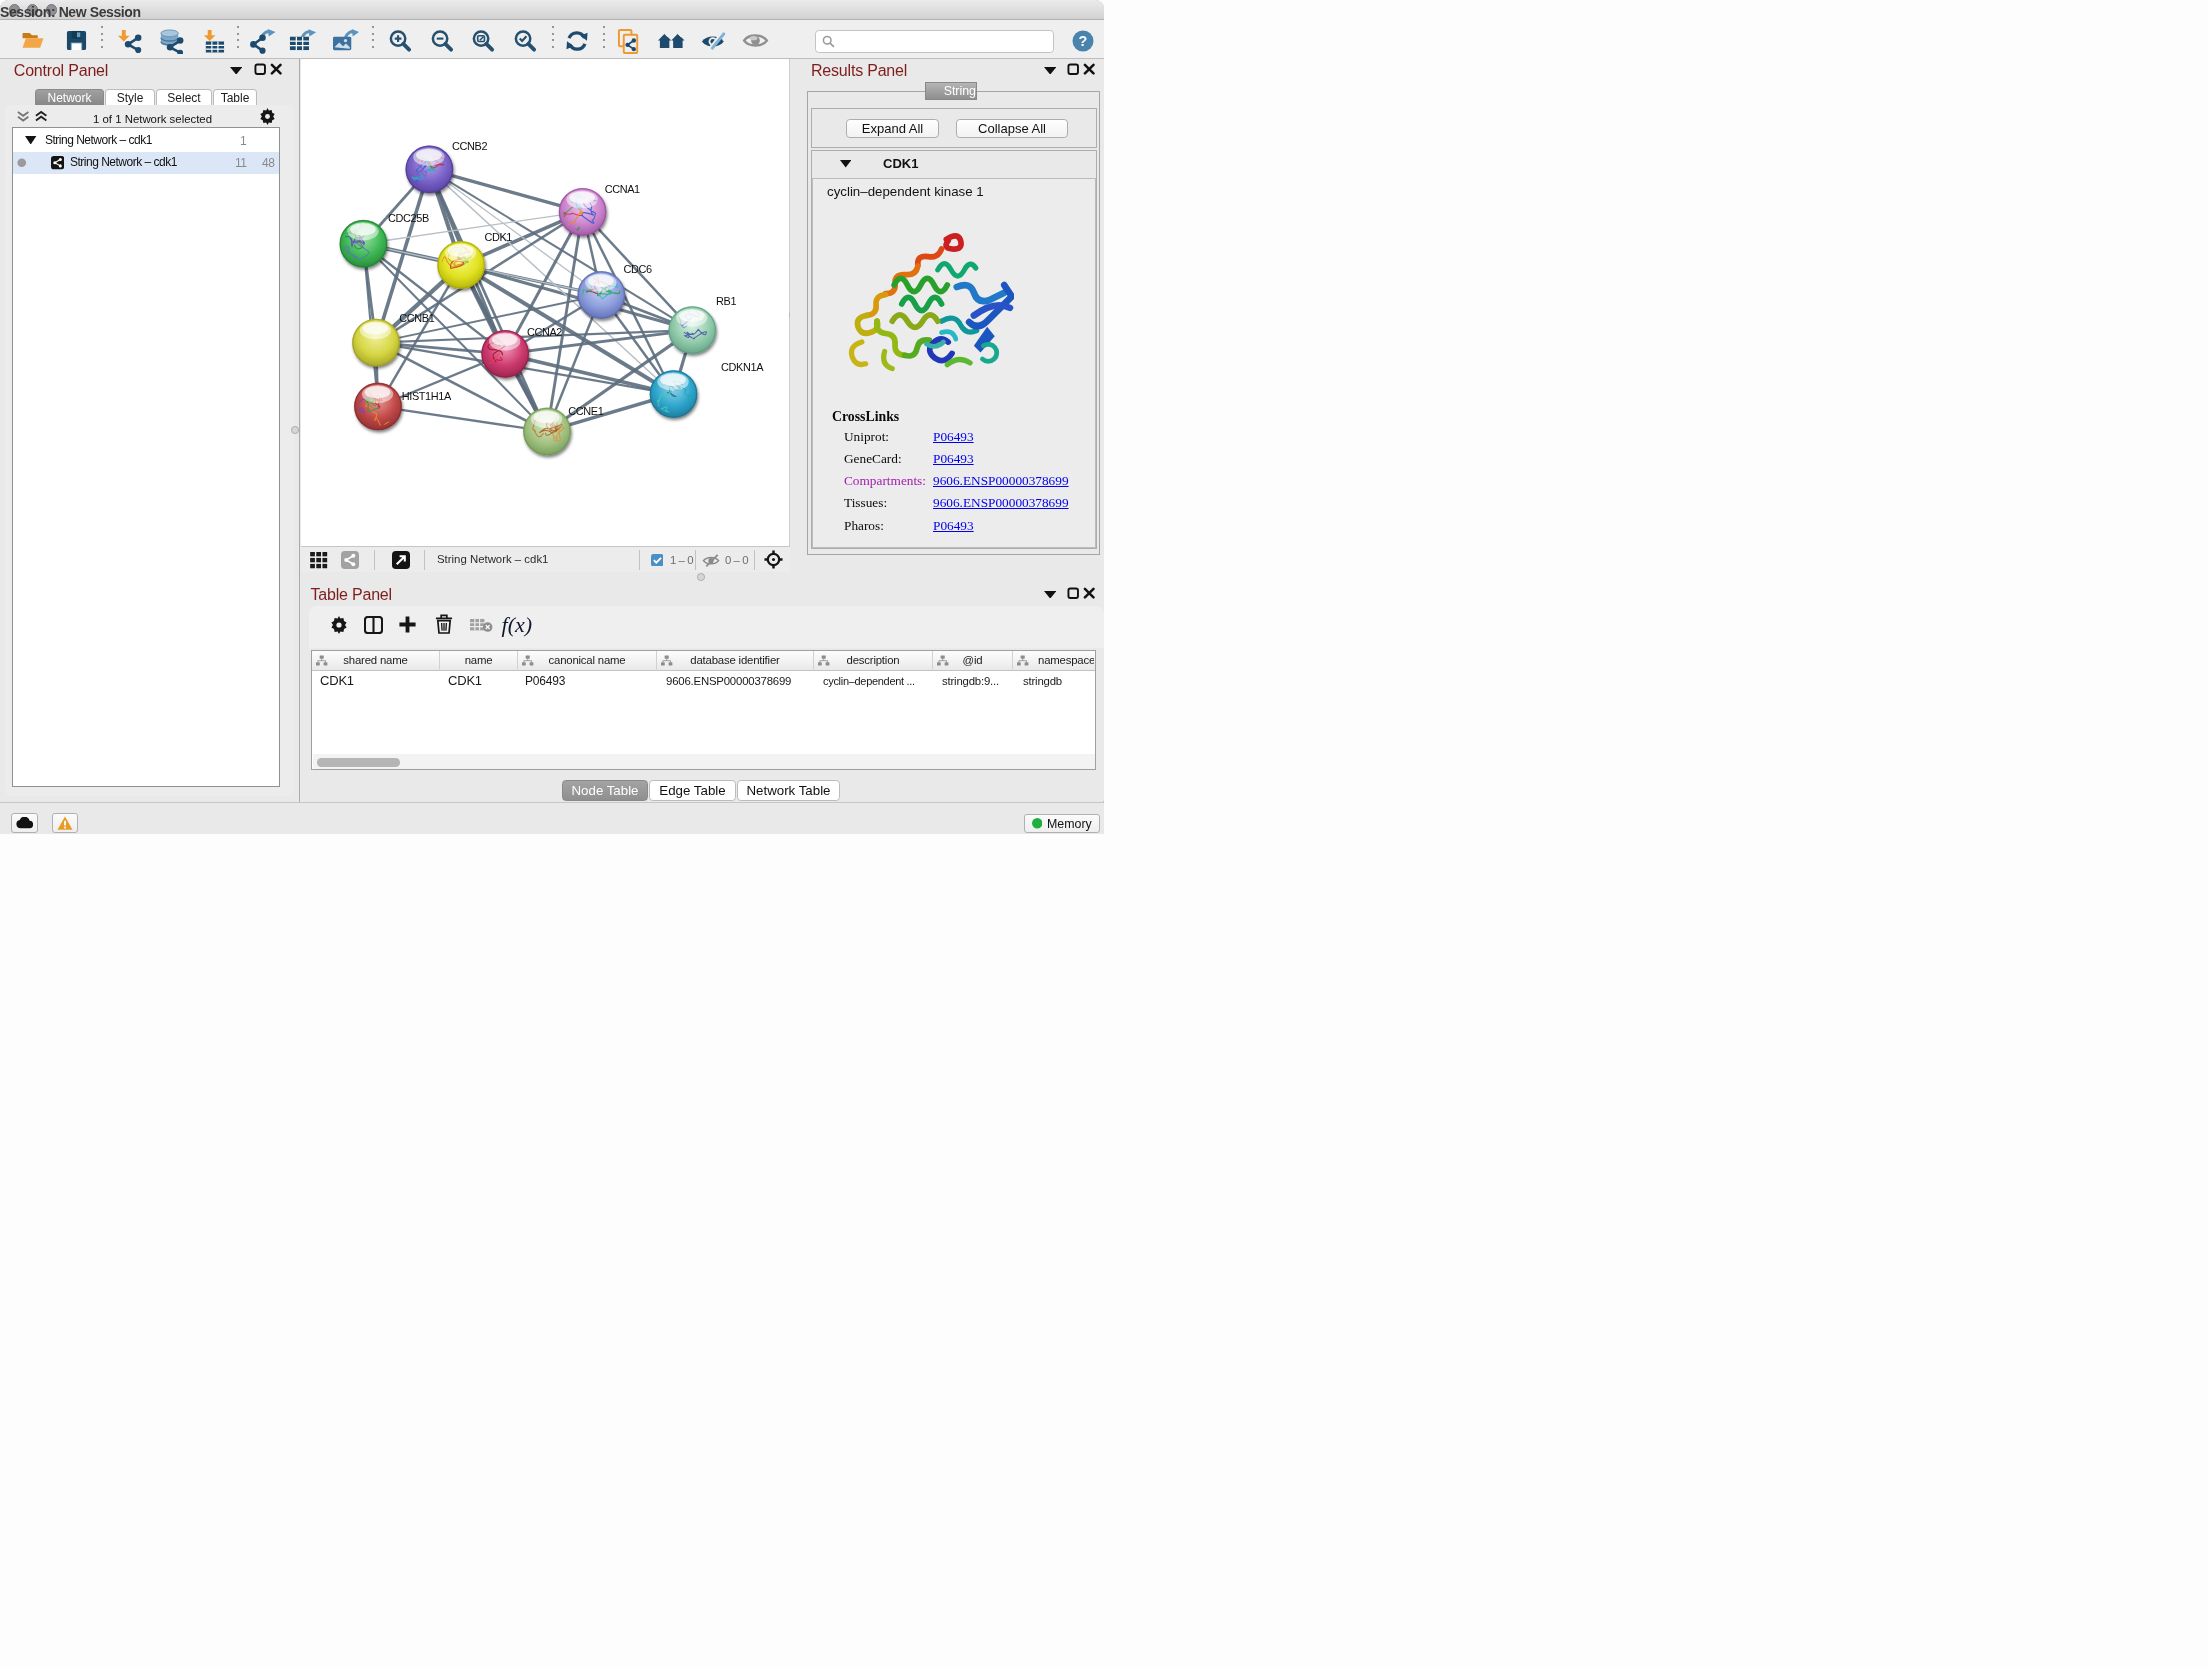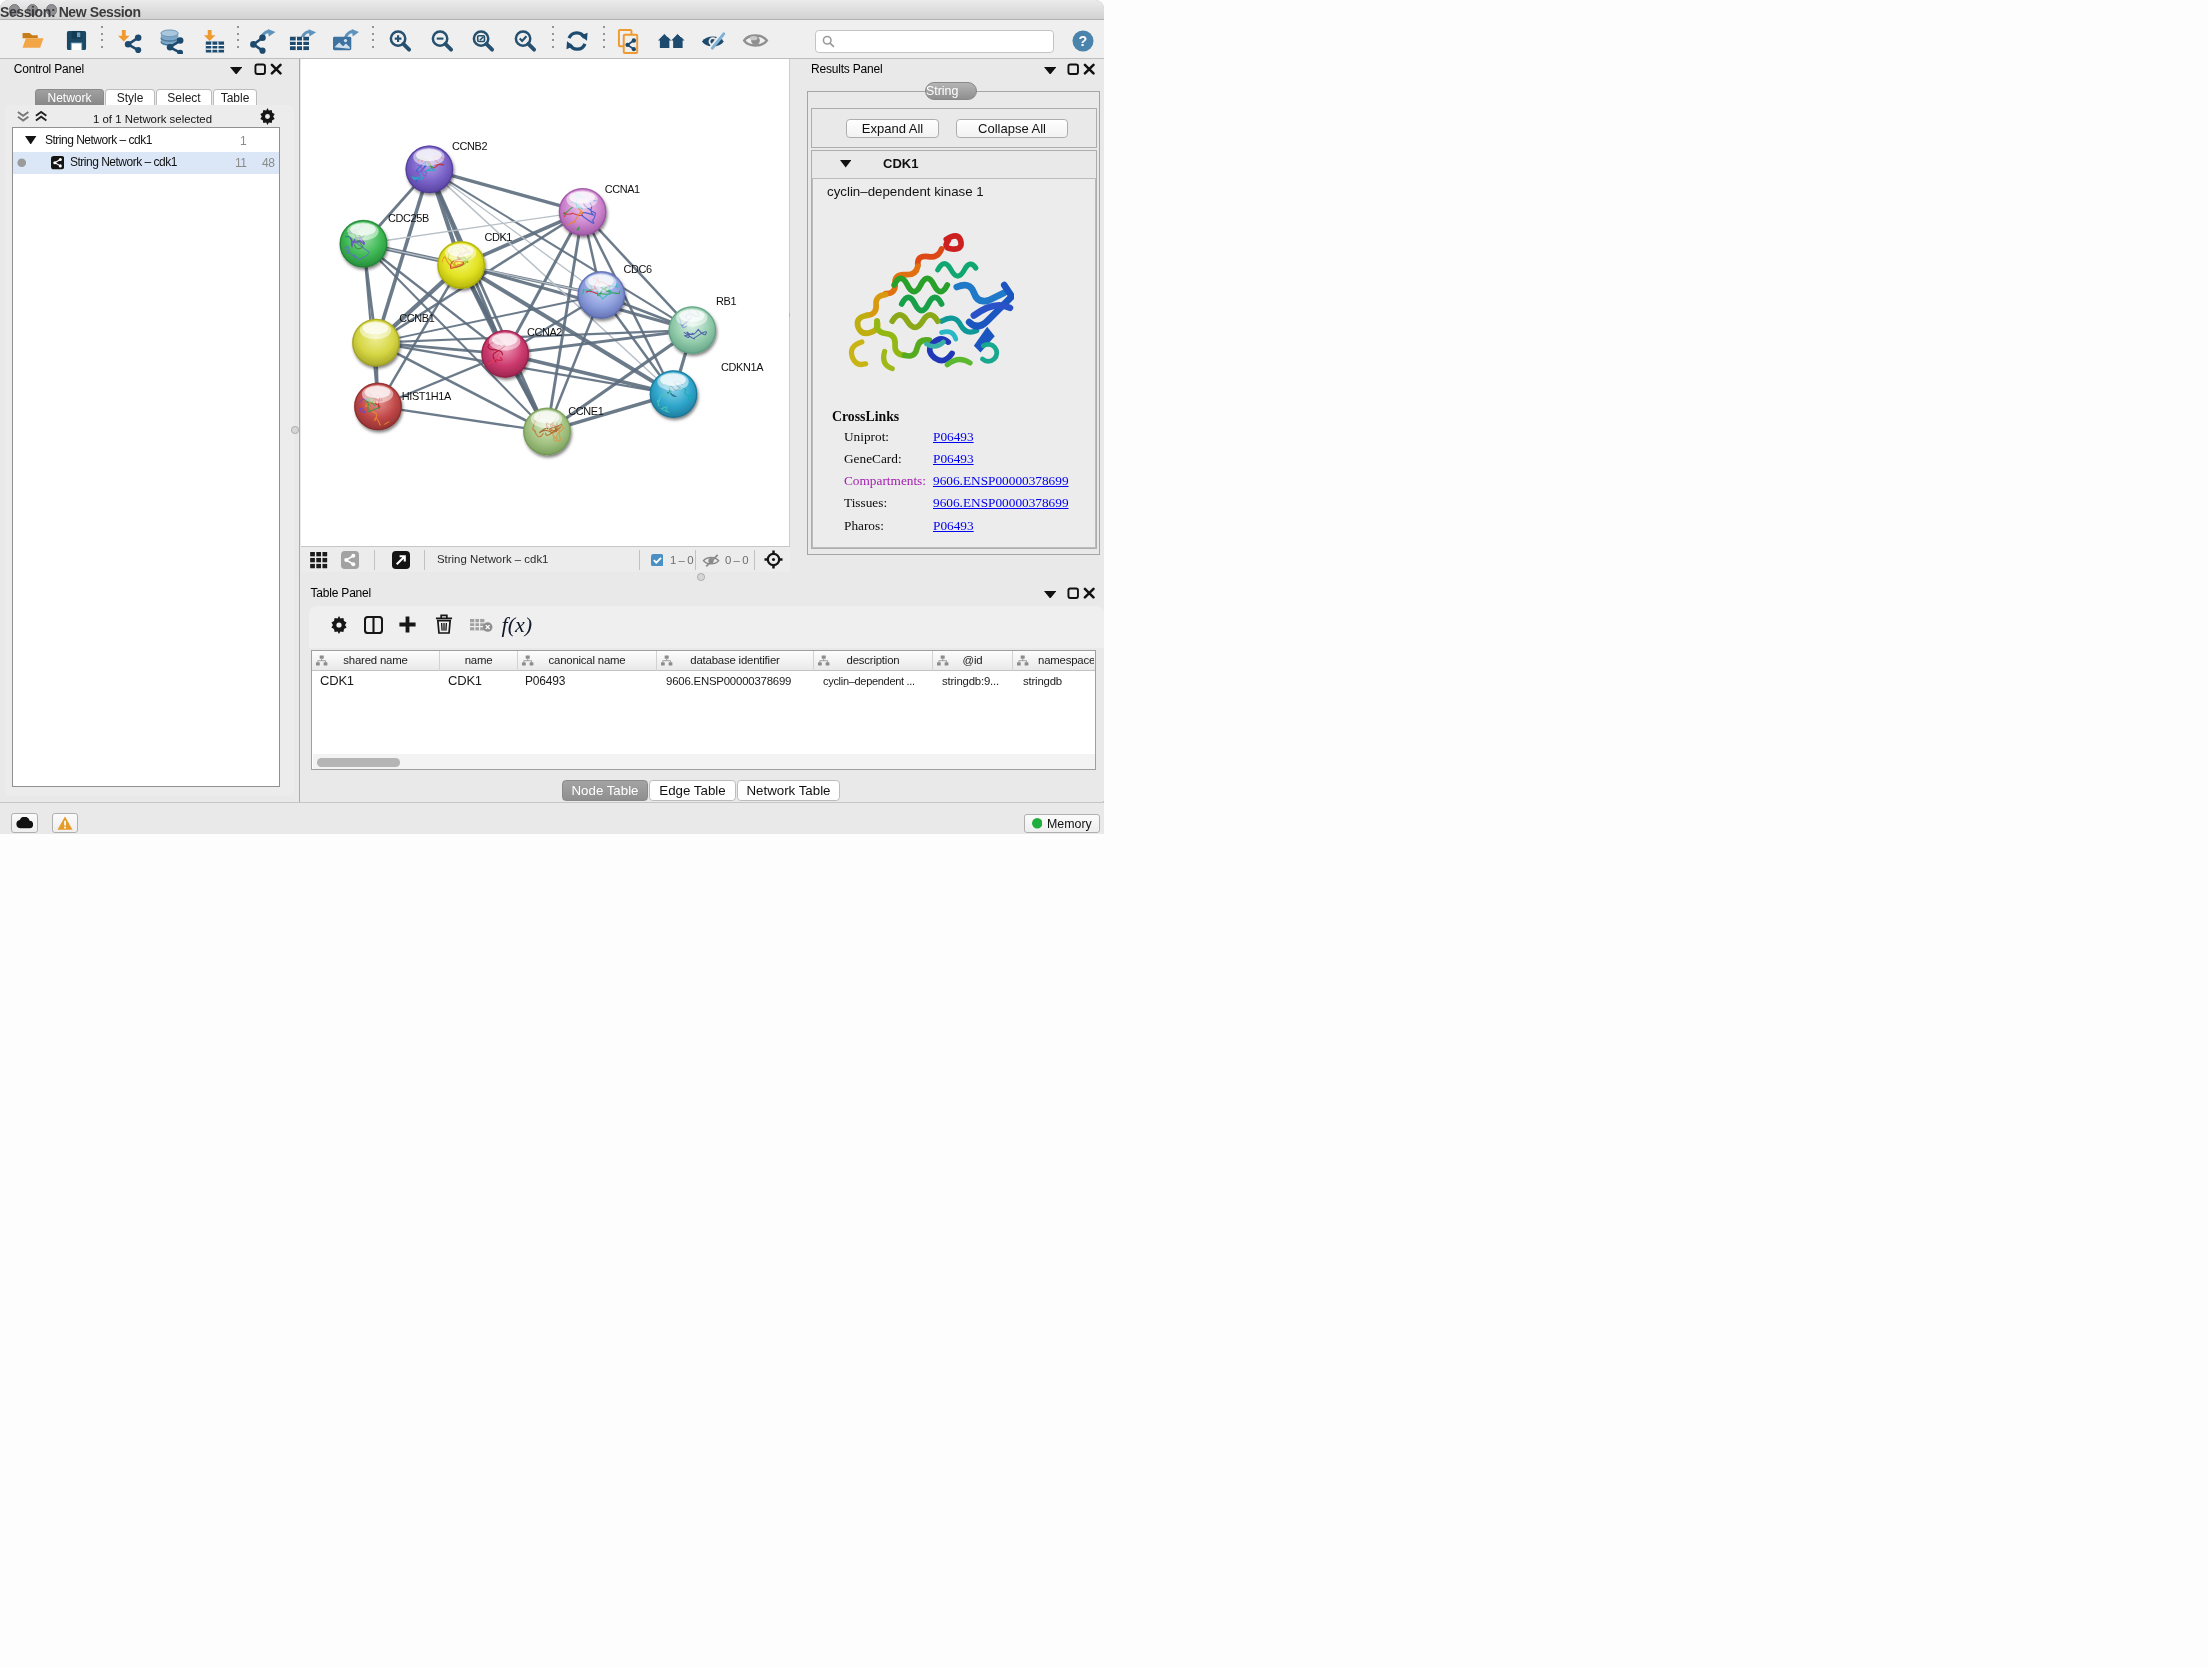--- a/index.html
+++ b/index.html
@@ -4,21 +4,21 @@
 *{margin:0;padding:0;box-sizing:border-box}
 html{background:#fdfdfd}
 body{width:1104px;height:834px;overflow:hidden;font-family:"Liberation Sans",sans-serif;background:#e9e9e9;position:relative;border-radius:8.6px 8.6px 0 0;box-shadow:inset 0 0 0 1px rgba(110,110,110,0.35)}
 .titlebar{position:absolute;left:0;top:0;width:1104px;height:20px;background:linear-gradient(#ebebeb,#d2d2d2);border-bottom:1px solid #b2b2b2}
 .tl{position:absolute;top:4.3px;width:11.4px;height:11.4px;border-radius:50%;background:#8f8f94;border:0.5px solid #77777c}
 .title{position:absolute;top:3.8px;left:0;width:100%;text-align:left;font-size:14px;letter-spacing:-0.4px;font-weight:bold;color:#3b3b3b}
 .toolbar{position:absolute;left:0;top:20px;width:1104px;height:39px;background:#efefef;border-bottom:1px solid #bdbdbd}
 .tbi{position:absolute;top:7.6px}
 .tbsep{position:absolute;top:5.7px;height:27.6px;width:1.9px;background:repeating-linear-gradient(#949494 0 1.9px,rgba(0,0,0,0) 1.9px 6.7px)}
 .searchbox{position:absolute;left:815px;top:10px;width:239px;height:23px;background:#fff;border:1px solid #c3c3c3;border-radius:3.8px}
-.panel-title{font-size:12px;letter-spacing:-0.2px;color:#000000}
+.panel-title{font-size:16px;letter-spacing:-0.2px;color:#7f1d1d}
 .ctrl{position:absolute;left:0;top:59px;width:300px;height:743px;background:#e9e9e9;border-right:1px solid #ababab}
 .tab{position:absolute;top:29.5px;height:17px;border:1px solid #bcbcbc;border-bottom:none;border-radius:3.8px 3.8px 0 0;background:#fff;color:#1c1c1c;font-size:12px;text-align:center;line-height:16px}
 .tab.sel{background:linear-gradient(#a0a0a0,#868686);color:#fff;border-color:#8a8a8a}
 .listbox{position:absolute;left:12px;top:68px;width:268px;height:660px;background:#fff;border:1px solid #919191}
 .netrow{position:absolute;left:0;width:266px;height:22px;font-size:12px;letter-spacing:-0.5px;color:#111}
 .canvas{position:absolute;left:301px;top:59px;width:489px;height:513px;background:#fff;border-right:1px solid #cdcdcd}
 .cstrip{position:absolute;left:0;bottom:0;width:489px;height:26px;background:#ececec;border-top:1px solid #c6c6c6}
 .ssep{position:absolute;top:2.9px;height:20px;width:0;border-left:1px solid #c2c2c2}
 .results{position:absolute;left:790px;top:59px;width:314px;height:518px;background:#e9e9e9}
 .rbox{position:absolute;left:17.4px;top:32px;width:293px;height:463px;border:1px solid #a5a5a5}
@@ -541,21 +541,21 @@
 <svg style="position:absolute;left:254px;top:7.6px" width="12.4" height="7.6" viewBox="0 0 13 8">
       <path d="M0 0 h13 l-6.5 8 z" fill="#111"></path>
     </svg>
 <svg style="position:absolute;left:277px;top:3.8px" width="12.4" height="12.4" viewBox="0 0 13 13">
       <rect x="1.5" y="1.5" width="10" height="10" rx="2" fill="none" stroke="#111" stroke-width="2"></rect>
     </svg>
 <svg style="position:absolute;left:293px;top:3.8px" width="12.4" height="12.4" viewBox="0 0 13 13">
       <path d="M2 2 L11 11 M11 2 L2 11" stroke="#111" stroke-width="2.6" stroke-linecap="round"></path>
     </svg>
 <div class="rbox" style="left:17.4px;top:32px;width:293px;height:464px;background:#e9e9e9"></div>
-<div style="position:absolute;left:135px;top:23px;width:52px;height:18px;background:linear-gradient(#b5b5b5,#8e8e8e);border:1px solid #888;border-radius:9px;color:#fff;font-size:12.4px;text-align:left;line-height:16px">String</div>
+<div style="position:absolute;left:135px;top:23px;width:52px;height:18px;background:linear-gradient(#b5b5b5,#8e8e8e);border:1px solid #888;border-radius:0;color:#fff;font-size:12.4px;text-align:right;line-height:16px">String</div>
 <div class="rbox" style="left:21px;top:49px;width:286px;height:40px;background:#e9e9e9;border-color:#adadad"></div>
 <div class="btn" style="left:56px;top:60px;width:93px">Expand All</div>
 <div class="btn" style="left:166px;top:60px;width:112px">Collapse All</div>
 <div class="rbox" style="left:21px;top:91px;width:286px;height:399px;background:#e9e9e9;border-color:#adadad"></div>
 <svg style="position:absolute;left:50px;top:101px" width="11.4" height="7.6" viewBox="0 0 12 8">
       <path d="M0 0 h12 l-6 8 z" fill="#111"></path>
     </svg>
 <div style="position:absolute;left:93px;top:97px;font-size:13px;font-weight:bold;color:#111">CDK1</div>
 <div style="position:absolute;left:22px;top:119px;width:284px;height:370px;background:#ececec;border:1px solid #bcbcbc"></div>
 <div style="position:absolute;left:37px;top:125px;font-size:13.3px;color:#141414">cyclin–dependent kinase 1</div>

